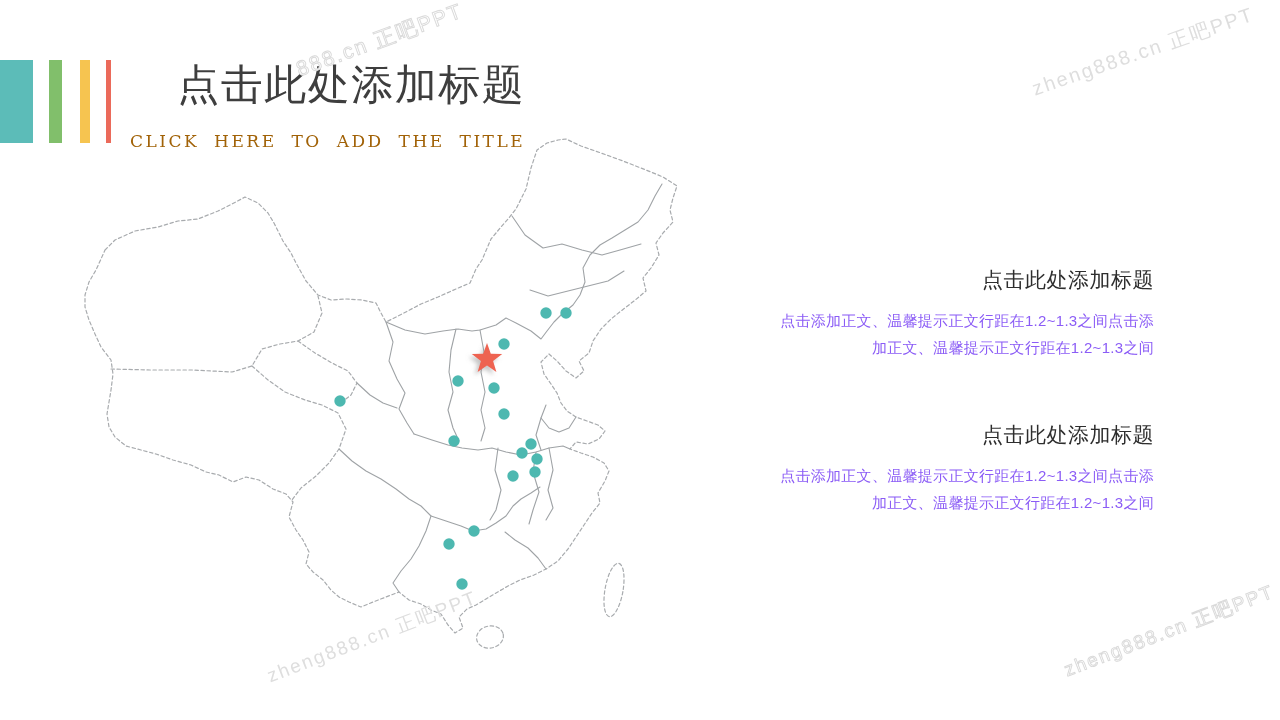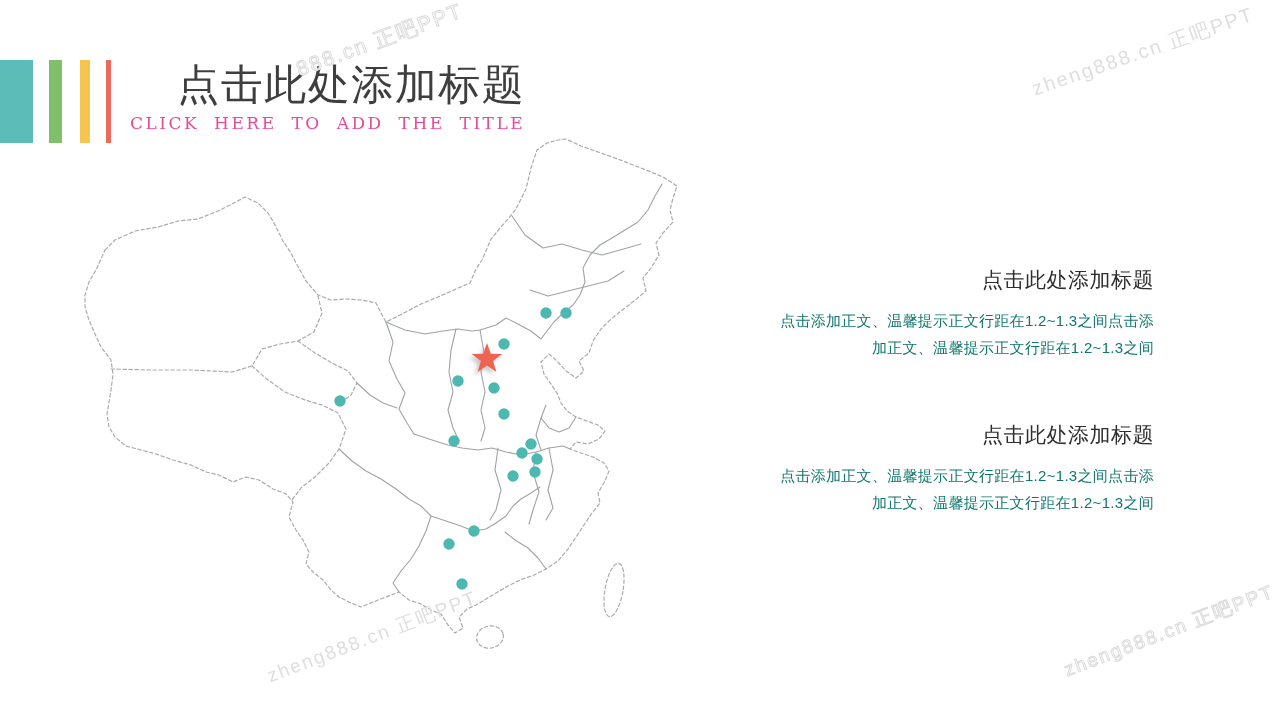--- a/index.html
+++ b/index.html
@@ -10,35 +10,35 @@
   .bar{position:absolute;top:60px;height:83px;}
   .bar-teal  {left:0;   width:33px;background:#5cbcb8;}
   .bar-green {left:49px;width:13px;background:#81bf6b;}
   .bar-yellow{left:80px;width:10px;background:#f6c450;}
   .bar-red   {left:106px;width:5px;background:#eb6a5a;}
 
   
   .title-block{position:absolute;left:130px;top:60px;}
   .title-block h1{margin:0;font-size:42px;font-weight:400;color:#3e3e3e;
                   letter-spacing:1.5px;line-height:50px;white-space:nowrap;}
-  .subtitle{font-family:"DejaVu Serif",serif;font-size:17px;color:#ec4899;
-            letter-spacing:2.5px;word-spacing:7px;margin-top:3px;white-space:nowrap;}
+  .subtitle{font-family:"DejaVu Serif",serif;font-size:17px;color:#a16207;
+            letter-spacing:2.5px;word-spacing:7px;margin-top:21px;white-space:nowrap;}
 
   
   svg.map{position:absolute;left:0;top:0;width:1280px;height:720px;}
   .b-dash{fill:none;stroke:#a8abae;stroke-width:1.2;stroke-dasharray:3.4 2.6;
           stroke-linejoin:round;stroke-linecap:round;}
   .b-solid{fill:none;stroke:#9fa3a6;stroke-width:1.1;stroke-linejoin:round;stroke-linecap:round;}
 
   
   .content-block{position:absolute;left:768px;width:386px;}
   #block-1{top:266px;} #block-2{top:421px;}
   .content-block h3{margin:0 0 13px 0;font-size:21px;font-weight:400;color:#2e2e2e;
                     letter-spacing:0.5px;}
-  .content-block p{margin:0;font-size:15px;color:#0f766e;line-height:27px;
+  .content-block p{margin:0;font-size:15px;color:#8b5cf6;line-height:27px;
                    letter-spacing:0.3px;}
 
   
   .wm{position:absolute;white-space:nowrap;font-size:20px;letter-spacing:2px;
       color:#dedede;transform-origin:left center;pointer-events:none;}
   .wm.outline{color:#ffffff;-webkit-text-stroke:0.9px #d9d9d9;text-shadow:0 0 1px #e6e6e6;}
   #wm-tl{left:297px;top:56px;font-size:21px;transform:rotate(-20deg);}
   #wm-tr{left:1033px;top:76px;transform:rotate(-19deg);}
   #wm-bl{left:268px;top:664px;font-size:19px;transform:rotate(-21deg);}
   #wm-br{left:1065px;top:658px;font-size:19px;transform:rotate(-21deg);}

